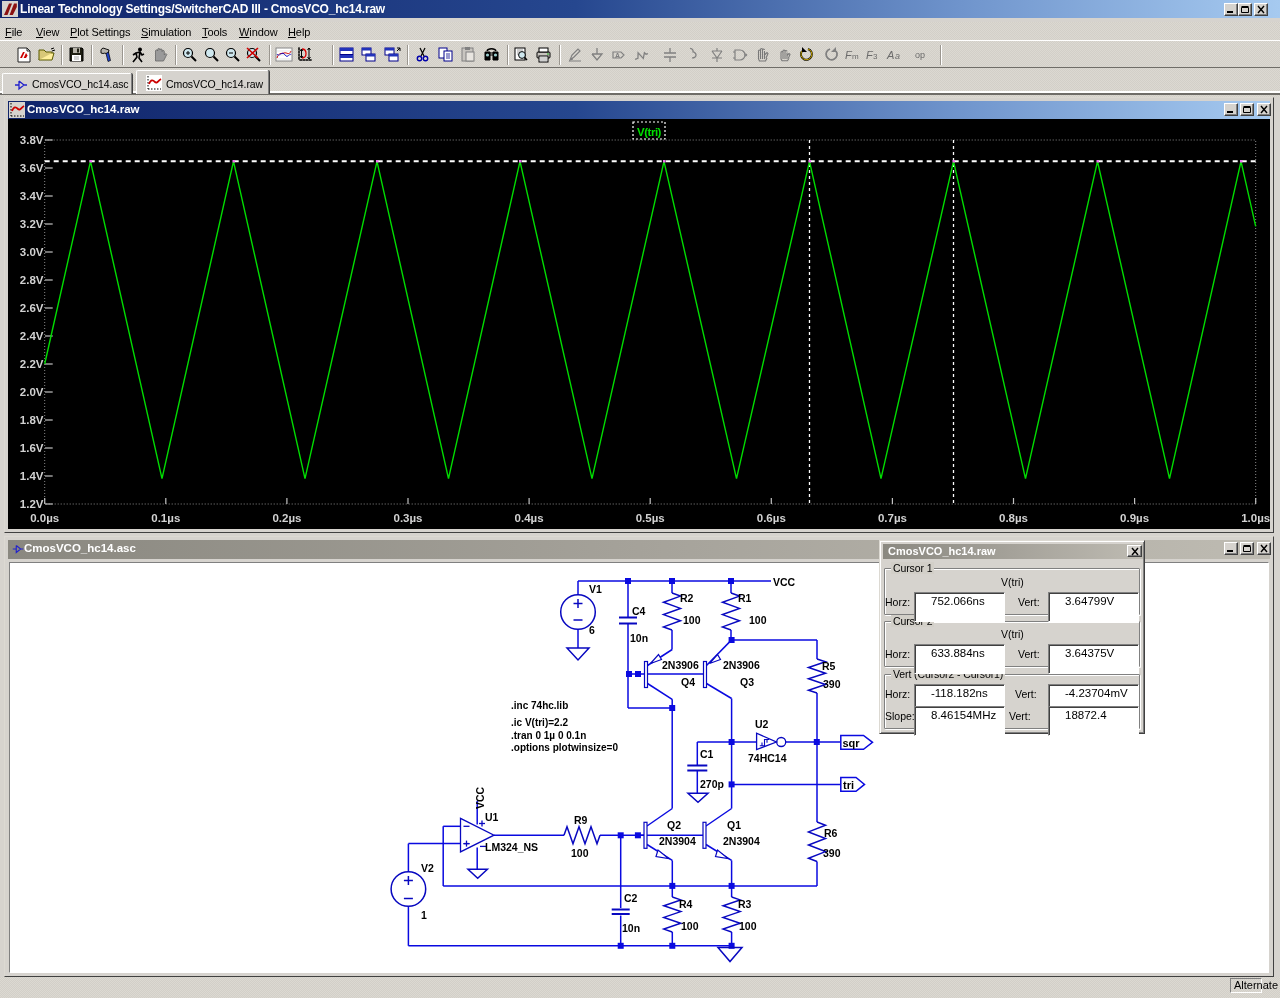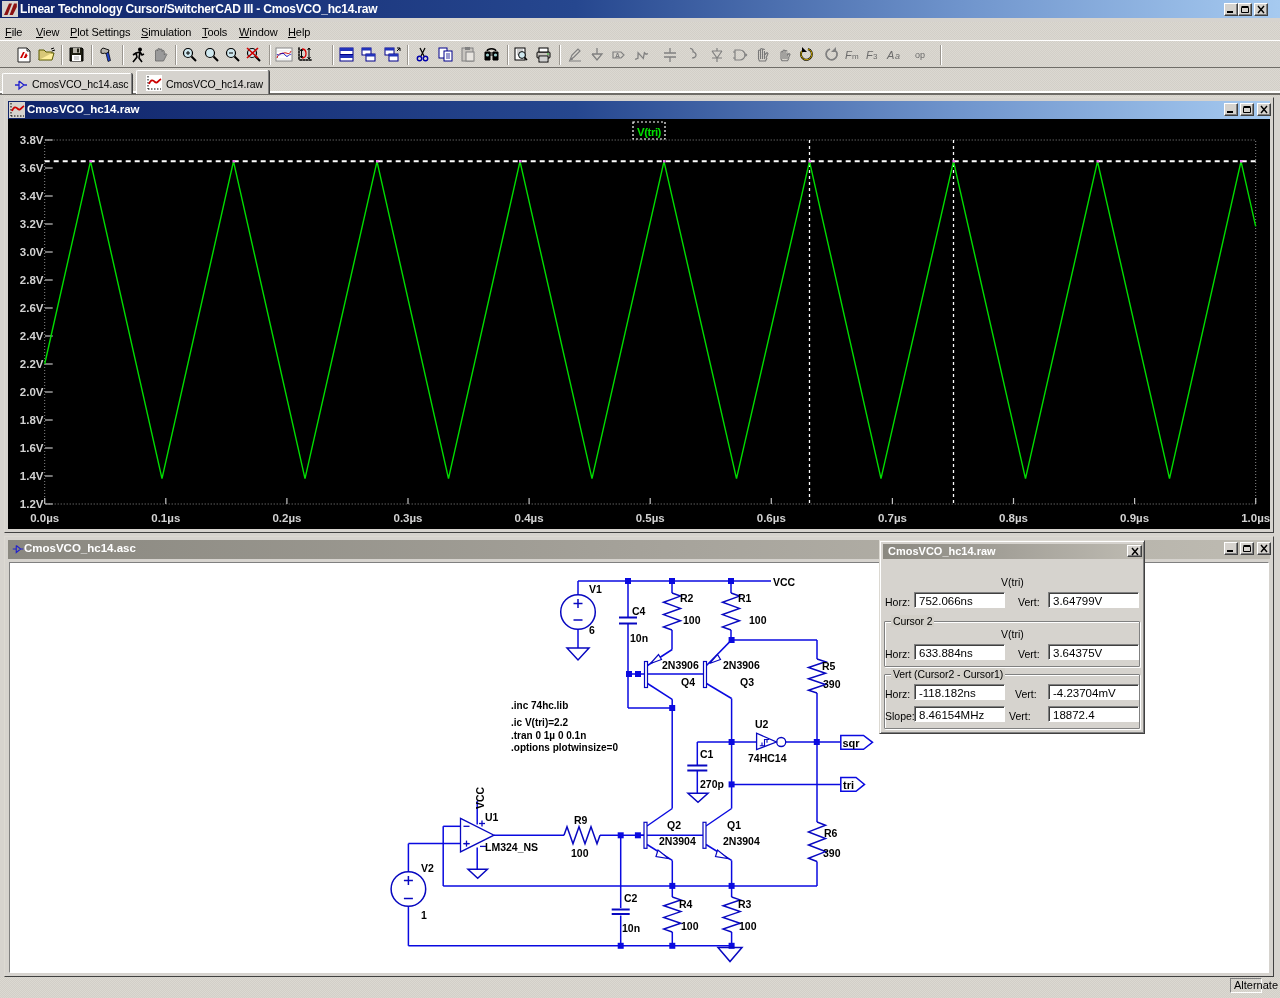--- a/index.html
+++ b/index.html
@@ -25,36 +25,36 @@
 
 #schwin{position:absolute;left:4px;top:536px;width:1270px;height:441px;background:#d6d3ce;border-top:1px solid #dcd9d2;border-left:1px solid #dcd9d2;border-right:1px solid #404040;border-bottom:1px solid #404040}
 #stitle{position:absolute;left:3px;top:3px;width:1262px;height:19px;background:linear-gradient(to right,#8a8880,#a5a29a 50%,#bebbb2)}
 #scontent{position:absolute;left:4px;top:25px;width:1260px;height:411px;background:#fff;border:1px solid #808080;border-right-color:#fff;border-bottom-color:#fff}
 
 #cdlg{position:absolute;left:879px;top:540px;width:266px;height:194px;background:#d6d3ce;border-top:1px solid #dcd9d2;border-left:1px solid #dcd9d2;border-right:1px solid #404040;border-bottom:1px solid #404040;box-shadow:inset 1px 1px 0 #fff,inset -1px -1px 0 #808080}
 #dtitle{position:absolute;left:3px;top:3px;width:260px;height:15px;background:linear-gradient(to right,#8a8880,#a5a29a 50%,#bebbb2)}
 #dtitle .txt{left:5px;top:1px;font-size:11px}
 .grp{position:absolute;left:4px;width:256px;border:1px solid #808080;box-shadow:1px 1px 0 #fff,inset 1px 1px 0 #fff;border-radius:1px}
 .grp .cap{position:absolute;left:6px;top:-7px;background:#d2cfc8;padding:0 2px;font-size:10.5px;letter-spacing:-0.1px}
-.fld{position:absolute;height:16px;background:#fff;border-top:1px solid #808080;border-left:1px solid #808080;border-bottom:1px solid #fff;border-right:1px solid #fff;box-shadow:inset 1px 1px 0 #404040;font-size:11.5px;padding:2px 0 0 4px;white-space:nowrap}
+.fld{position:absolute;height:30px;background:#fff;border-top:1px solid #808080;border-left:1px solid #808080;border-bottom:1px solid #fff;border-right:1px solid #fff;box-shadow:inset 1px 1px 0 #404040;font-size:11.5px;padding:2px 0 0 16px;white-space:nowrap}
 .lbl{position:absolute;font-size:10.5px}
 
 #status{position:absolute;left:0;top:977px;width:1280px;height:21px}
 #alt{position:absolute;left:1230px;top:1px;width:32px;height:15px;border:1px solid #808080;border-bottom-color:#fff;border-right-color:#fff;font-size:11px;padding-left:3px}
 svg{display:block}
 .ttxt{font-family:"Liberation Sans",sans-serif}
 </style></head>
 <body>
 <div id="titlebar">
  <svg class="abs" style="left:2px;top:1px" width="16" height="16" viewBox="0 0 16 16">
       <rect width="16" height="16" fill="#d6d3ce"></rect>
       <path d="M2 14 L7 2.5 L10 2.5 L5.5 14 Z" fill="#8b1111"></path>
       <path d="M7.5 14 L12 2.5 L14.8 2.5 L14.8 6 L10.8 14 Z" fill="#8b1111"></path>
     </svg>
- <div class="txt">Linear Technology Cursor/SwitcherCAD III - CmosVCO_hc14.raw</div>
+ <div class="txt">Linear Technology Settings/SwitcherCAD III - CmosVCO_hc14.raw</div>
  <div class="wbtn" style="left:1224px;top:3px">
       <svg width="12" height="11">
         <path d="M2 8 H8" stroke="#000" stroke-width="2"></path>
       </svg>
     </div>
  <div class="wbtn" style="left:1238px;top:3px">
       <svg width="12" height="11">
         <path d="M2.5 3.5 H9.5 V8.5 H2.5 Z M2.5 2.5 H9.5" stroke="#000" fill="none"></path>
       </svg>
     </div>
@@ -558,20 +558,23 @@
 
 <div id="cdlg">
  <div id="dtitle">
   <div class="txt">CmosVCO_hc14.raw</div>
   <div class="wbtn" style="left:244px;top:1px;width:15px;height:12px">
         <svg width="14" height="11">
           <path d="M4 2 L10 9 M10 2 L4 9" stroke="#000" stroke-width="1.4"></path>
         </svg>
       </div>
  </div>
+ <div class="grp" style="top:27px;height:47px">
+      <span class="cap">Cursor 1</span>
+    </div>
   <div class="grp" style="top:80px;height:46px">
       <span class="cap">Cursor 2</span>
     </div>
  <div class="grp" style="top:133px;height:55px">
       <span class="cap">Vert (Cursor2 - Cursor1)</span>
     </div>
  <div class="lbl" style="left:121px;top:35px">V(tri)</div>
 <div class="lbl" style="left:5px;top:55px">Horz:</div>
 <div class="fld" style="left:34px;top:51px;width:91px">752.066ns</div>
 <div class="lbl" style="left:138px;top:55px">Vert:</div>

